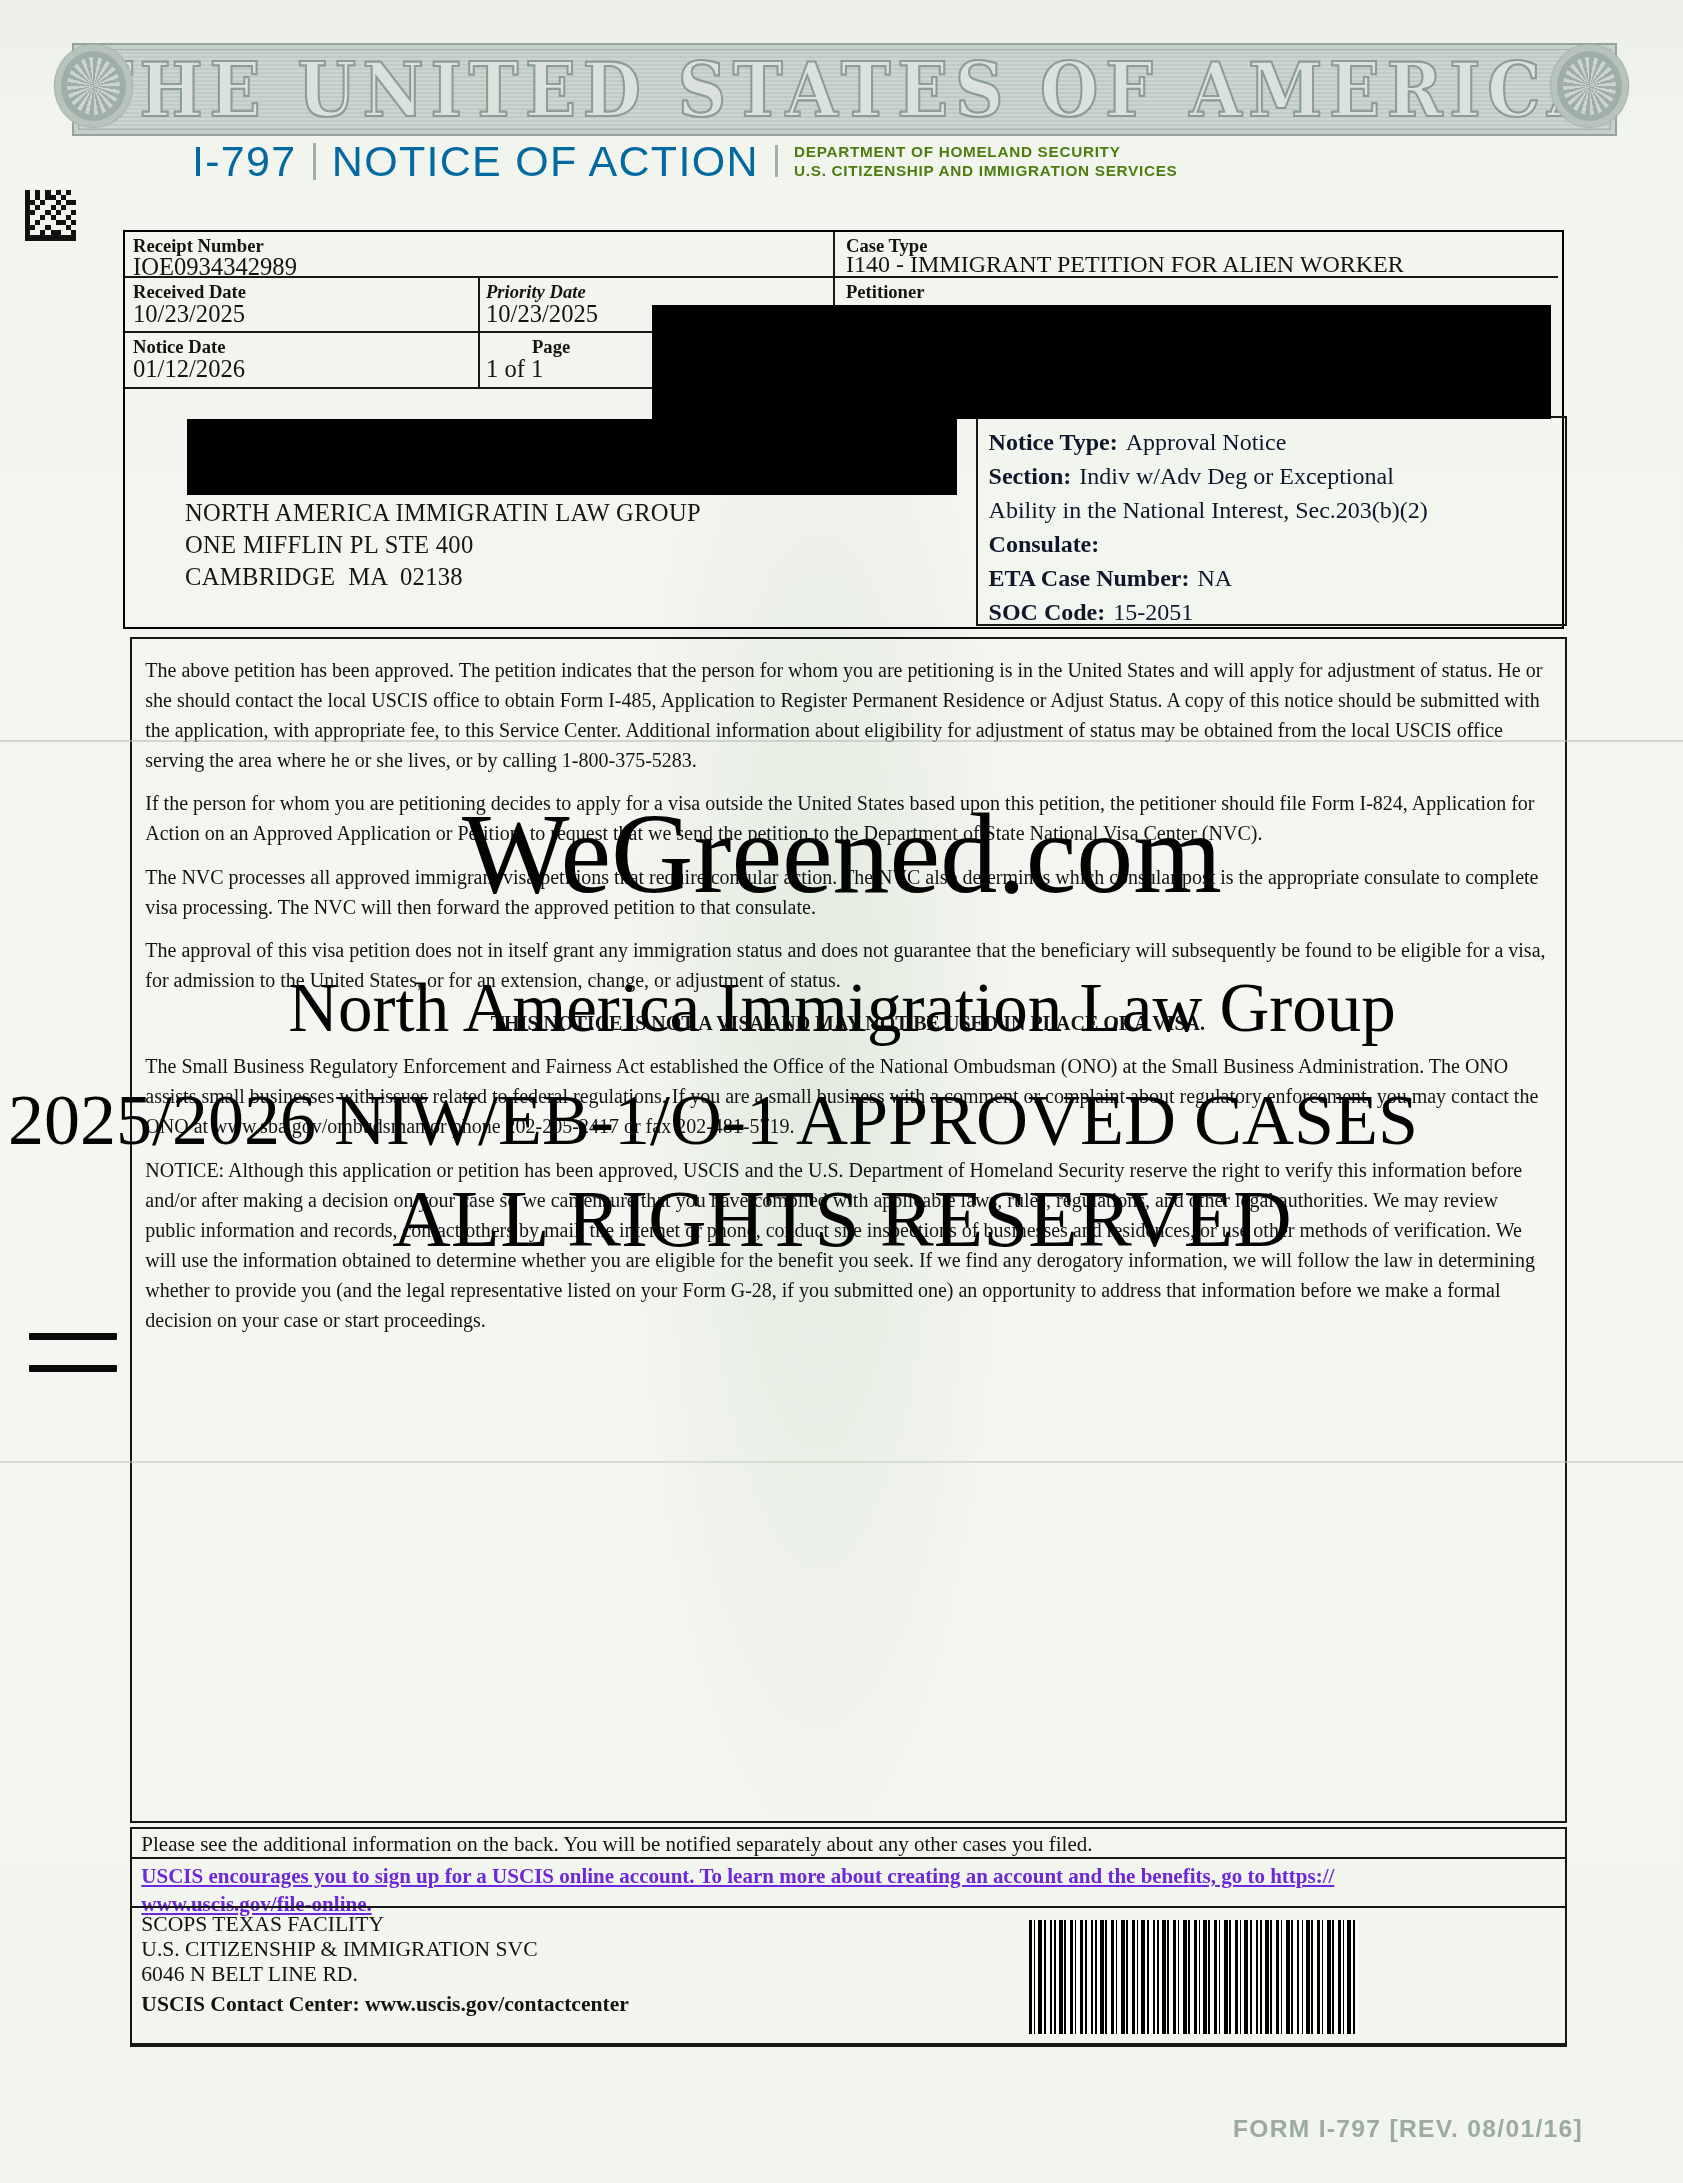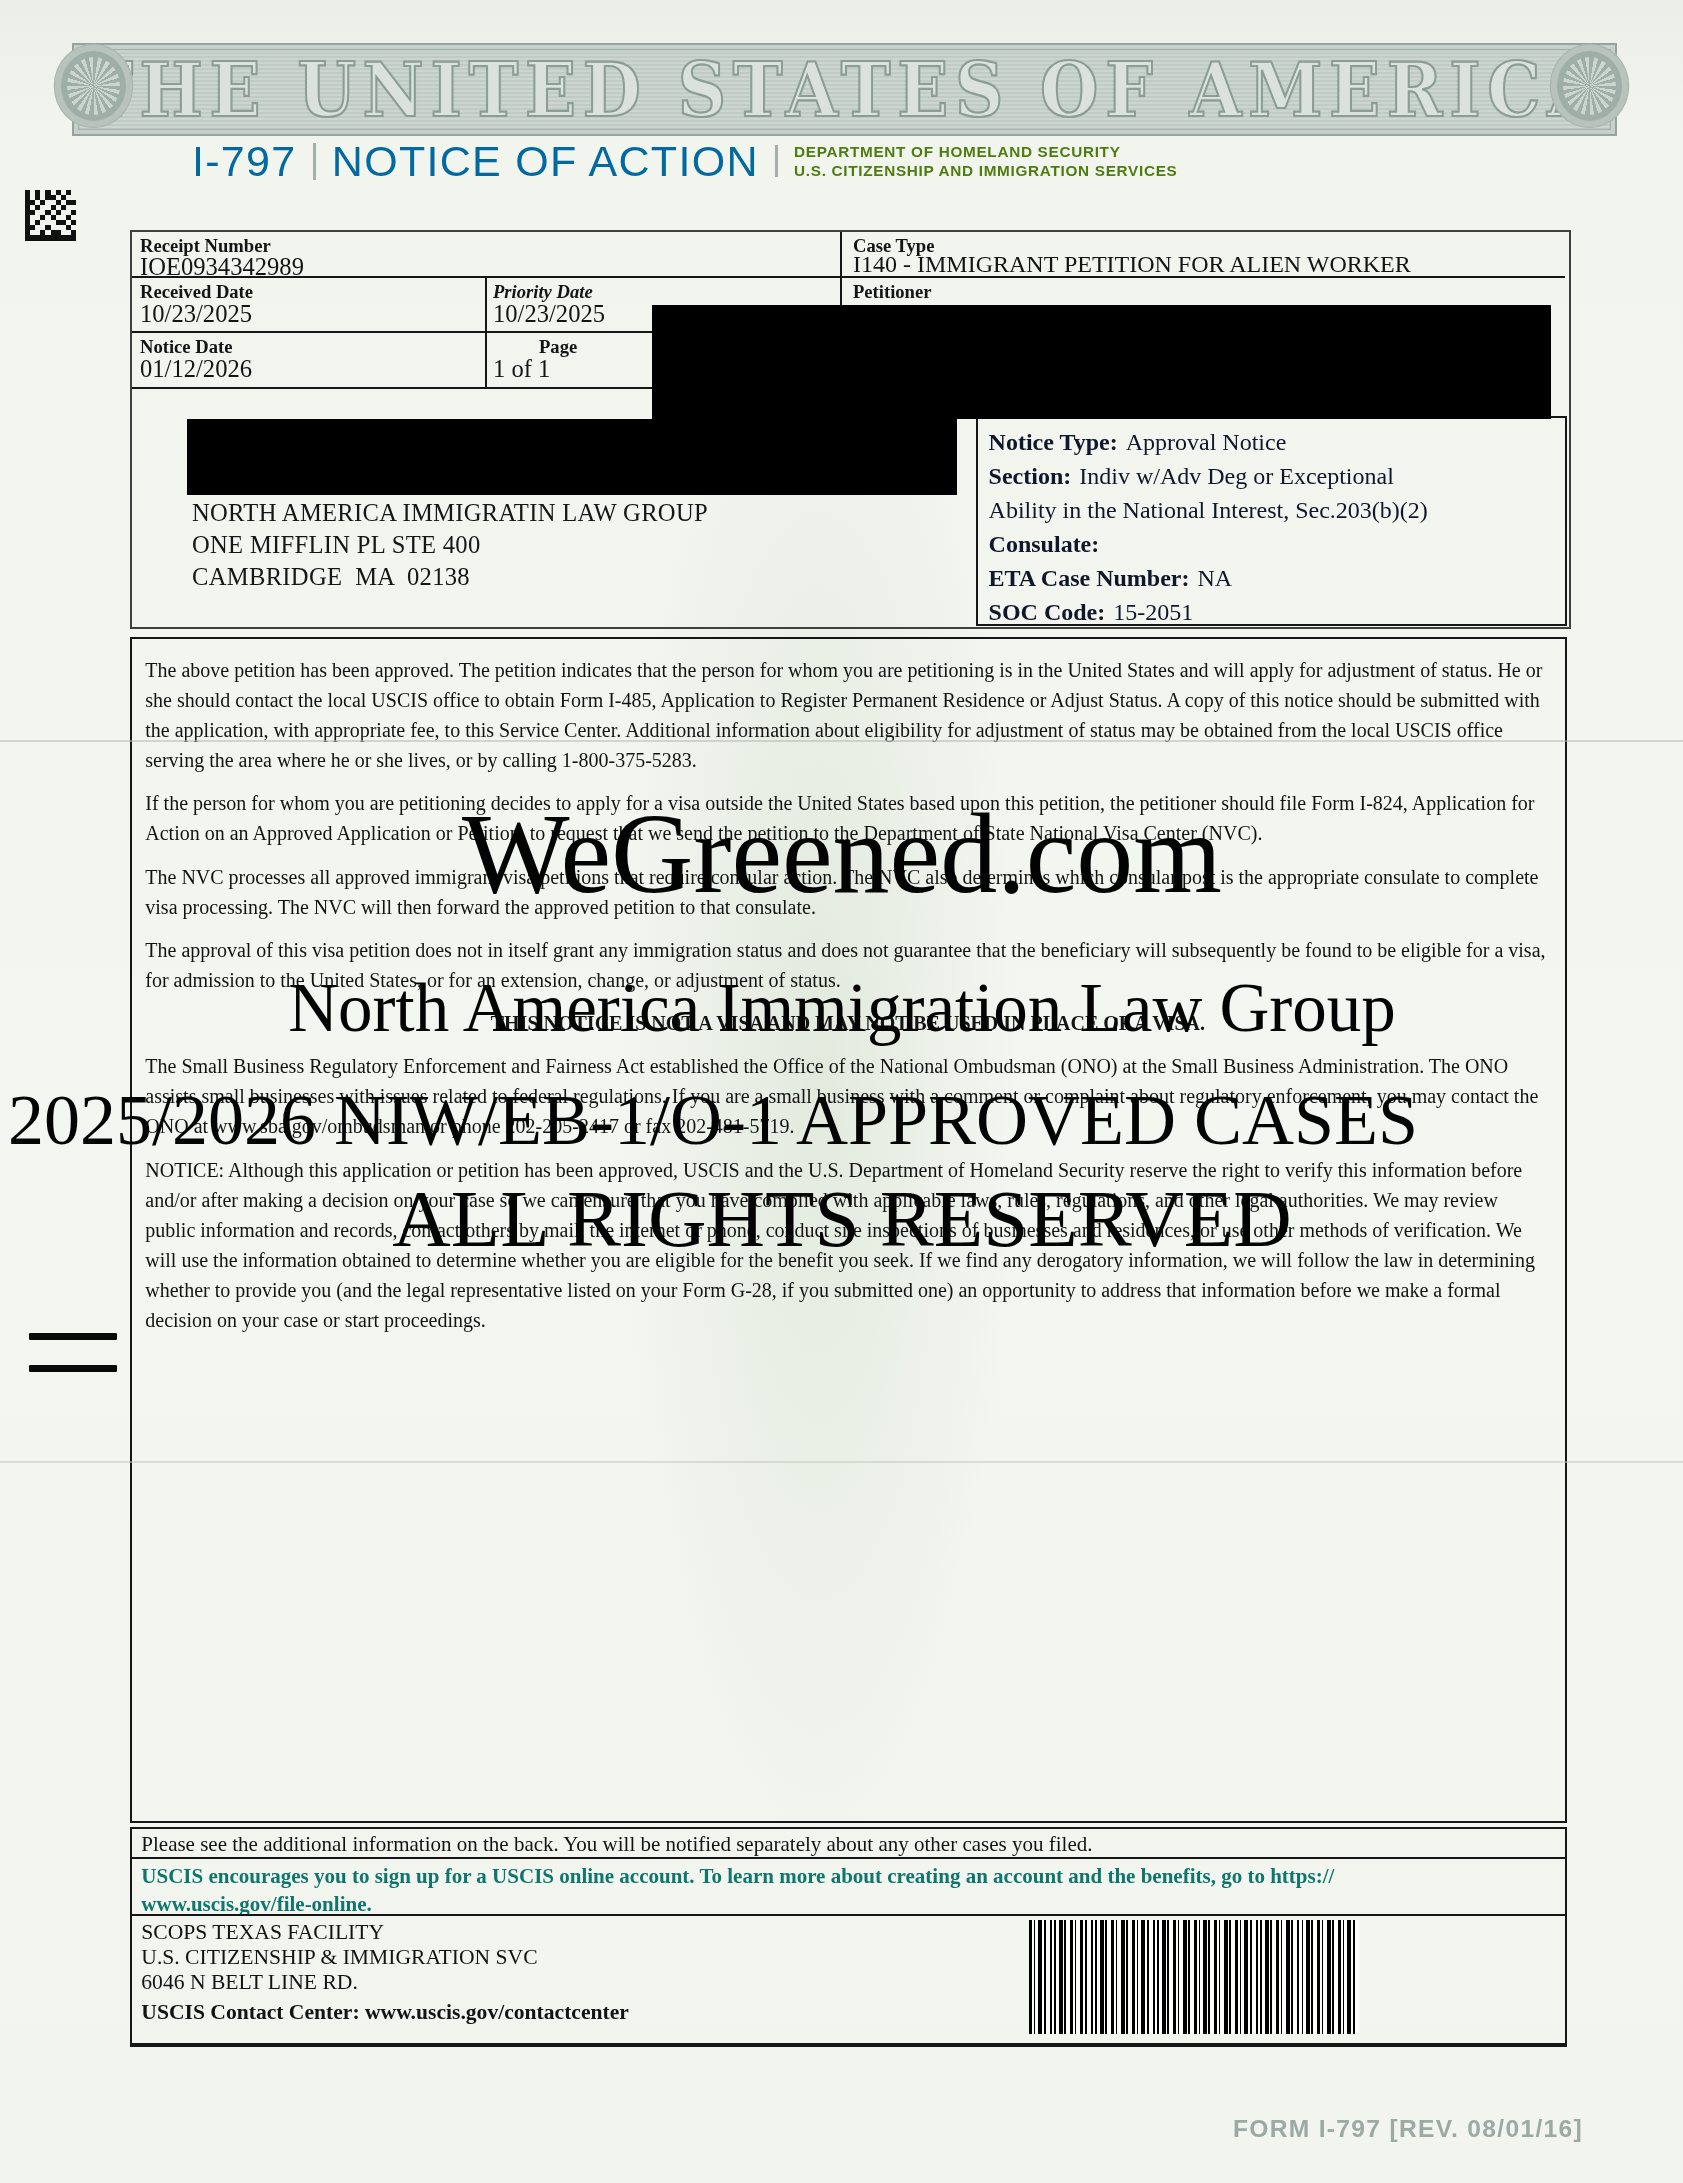--- a/index.html
+++ b/index.html
@@ -27,21 +27,21 @@
     color:#0369a1;letter-spacing:1.3px;line-height:43px;white-space:nowrap;}
   .vsep{width:3.3px;height:37px;background:#a2b0a9;margin:2.7px 16px 0 16px;}
   .vsep.small{height:32px;margin-top:5.3px;}
   .dept{font-family:"Liberation Sans",sans-serif;font-weight:700;font-size:15.3px;color:#4d7c0f;
     letter-spacing:0.7px;line-height:18.6px;margin-top:3.3px;white-space:nowrap;}
 
   
   .datamatrix{left:25px;top:189px;z-index:2;}
 
   
-  .header-table{left:130px;top:230px;width:1437px;height:395px;border:2px solid #404040;z-index:3;}
+  .header-table{left:123px;top:230px;width:1437px;height:395px;border:2px solid #000000;z-index:3;}
   .tline{position:absolute;background:#161616;}
   .lbl{position:absolute;font-weight:700;font-size:18.6px;color:#141414;white-space:nowrap;}
   .val{position:absolute;font-size:24.6px;color:#141414;white-space:nowrap;}
   .addr{position:absolute;left:60px;top:265px;font-size:24.6px;color:#161616;line-height:32px;}
   .addr div{white-space:pre;letter-spacing:0.3px;}
 
   
   .notice-box{left:976px;top:416px;width:591px;height:210px;border:2px solid #161616;z-index:4;
     padding:6.7px 6.7px 0 10.6px;box-sizing:border-box;font-size:24px;color:#0f172a;line-height:34px;}
   .notice-box .nlbl{font-weight:700;margin-right:8px;}
@@ -72,22 +72,22 @@
   .dash{left:29px;width:88px;height:6.7px;background:#0a0a0a;border-radius:1.3px;z-index:6;}
   .dash1{top:1333px;} .dash2{top:1365px;}
   .tint{left:619px;top:286px;width:399px;height:1563px;z-index:0;
     background:radial-gradient(ellipse at center,rgba(208,222,203,.5) 0%,rgba(208,222,203,0) 70%);}
 
   
   .bottom-rows{left:130px;top:1827px;width:1437px;height:220px;box-sizing:border-box;
     border-left:2px solid #161616;border-right:2px solid #161616;border-bottom:4px solid #161616;z-index:3;}
   .row-a{height:30px;border-top:2px solid #161616;padding:3.3px 0 0 9.3px;box-sizing:border-box;
     font-size:21px;color:#131313;}
-  .row-b{height:57px;border-top:2px solid #161616;padding:2.7px 27px 0 9.3px;box-sizing:border-box;
-    font-size:21px;font-weight:700;line-height:28px;color:#0f766e;}
+  .row-b{height:49px;border-top:2px solid #161616;padding:2.7px 27px 0 9.3px;box-sizing:border-box;
+    font-size:21px;font-weight:700;line-height:28px;color:#6d28d9;text-decoration:underline;}
   .row-b .break{display:block;}
   .row-c{position:relative;height:128px;border-top:2px solid #161616;padding:4px 0 0 9.3px;
     box-sizing:border-box;font-size:21.6px;line-height:25px;color:#131313;}
   .row-c .contact{font-weight:700;margin-top:5.3px;}
   .barcode{left:1029px;top:1920px;width:330px;height:114px;z-index:5;
     background:repeating-linear-gradient(90deg,#000 0 2.7px,#fbfbf8 2.7px 4.7px,#000 4.7px 6px,#fbfbf8 6px 9.3px,#000 9.3px 13.3px,#fbfbf8 13.3px 14.6px,#000 14.6px 16.6px,#fbfbf8 16.6px 20.6px);}
 
   
   .form-footer{right:101px;top:2115px;font-family:"Liberation Sans",sans-serif;font-weight:800;
     font-size:24.6px;letter-spacing:1.3px;color:#9baaa2;z-index:2;white-space:nowrap;}

